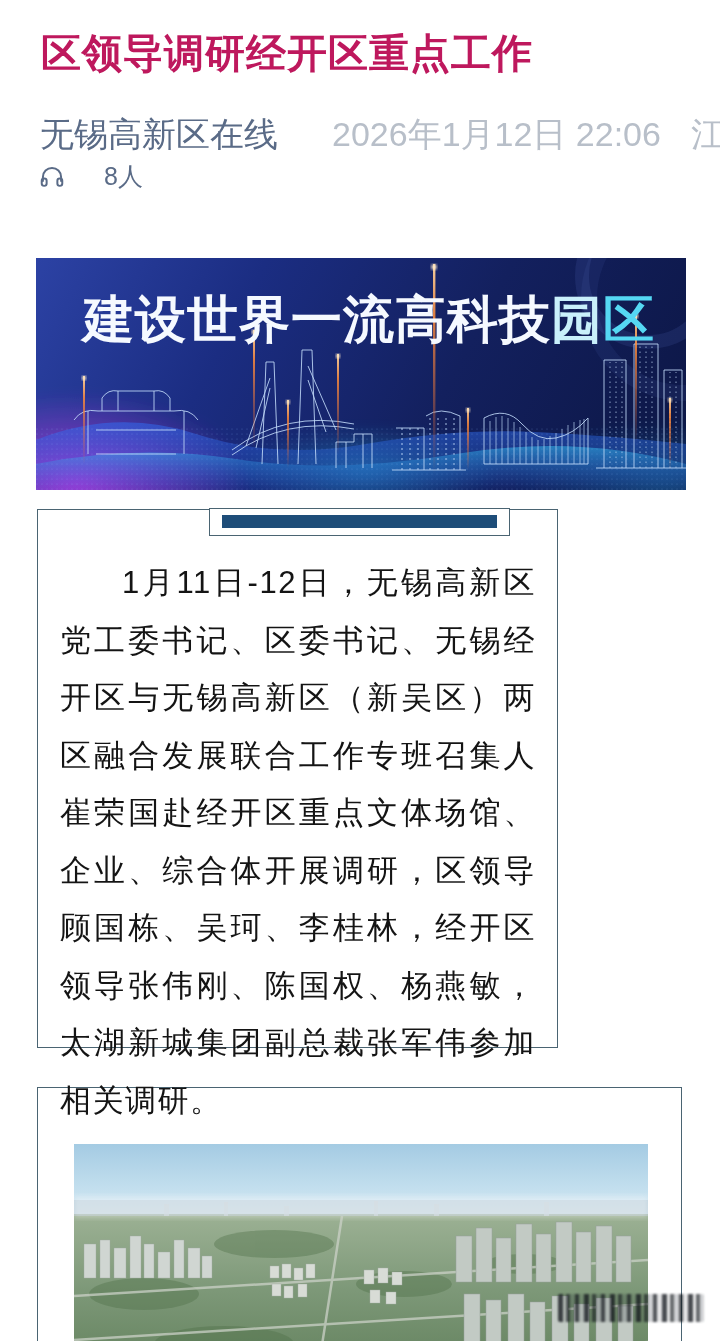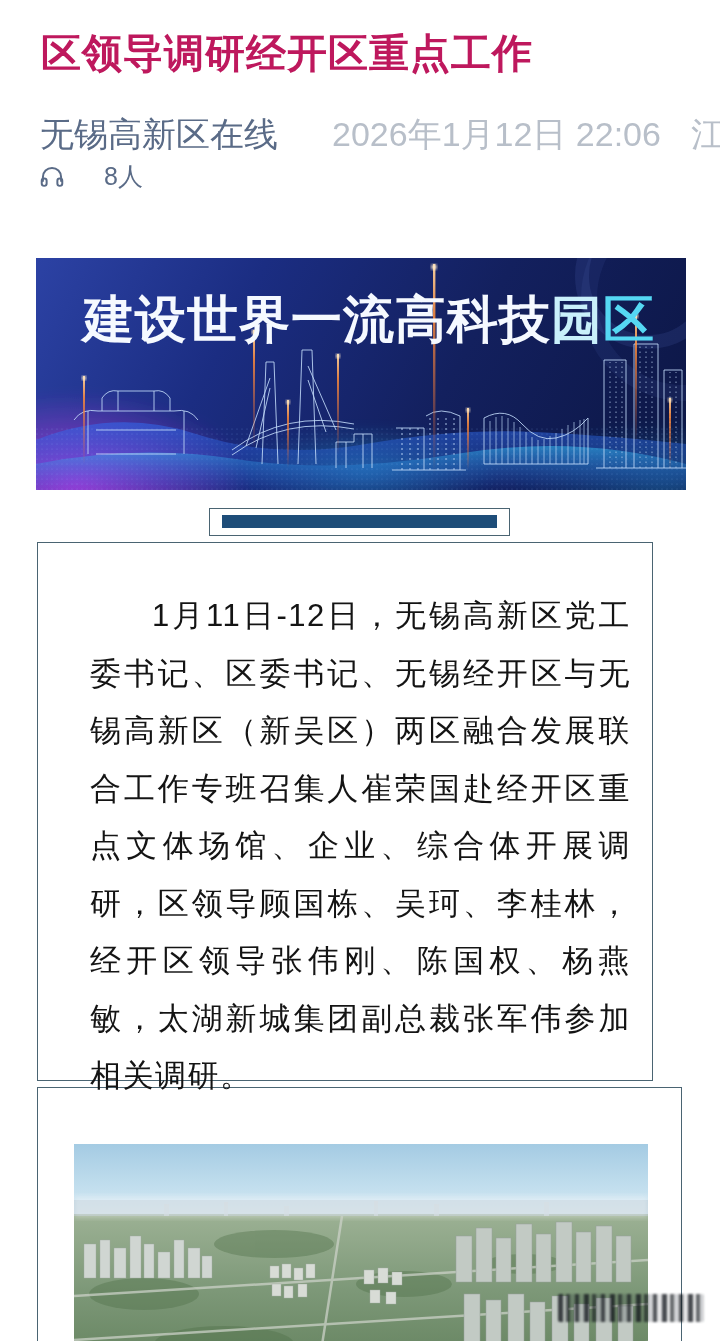--- a/index.html
+++ b/index.html
@@ -28,21 +28,21 @@
   .hl1{color:#f5f9ff;}
   .hl2{color:#c9f0fb;}
   .hl3{color:#55d8f3;}
   .banner svg.scene{position:absolute;left:0;bottom:0;width:650px;height:232px;display:block;}
 
   .tab{position:absolute;left:209px;top:508px;width:301px;height:28px;background:#ffffff;
        border:1px solid #4a6472;box-sizing:border-box;z-index:3;}
   .tab-bar{position:absolute;left:12px;top:6px;width:275px;height:13px;background:#1e4d79;}
 
   .card{position:absolute;border:1px solid #4a6472;box-sizing:border-box;background:#ffffff;}
-  .card.body-card{left:37px;top:542px;width:616px;height:539px;z-index:2;padding-left:30px;}
+  .card.body-card{left:37px;top:509px;width:521px;height:539px;z-index:2;}
   .body-card p{margin:0;padding:44px 21px 0 22px;font-size:31px;line-height:57.5px;
        letter-spacing:1.5px;color:#141414;text-align:justify;text-justify:inter-character;
        text-indent:2em;}
 
   .card.photo-card{left:37px;top:1087px;width:645px;height:300px;}
   .photo{position:absolute;left:36px;top:56px;width:574px;height:240px;overflow:hidden;}
   .photo svg{display:block;width:574px;height:240px;}
   .wm{position:absolute;left:520px;top:206px;width:146px;height:28px;opacity:.85;
       filter:blur(1px);border-radius:2px;
       background:

